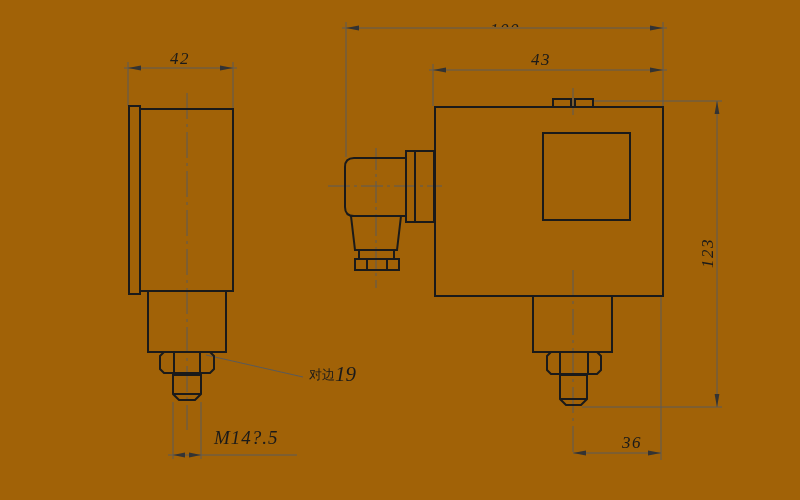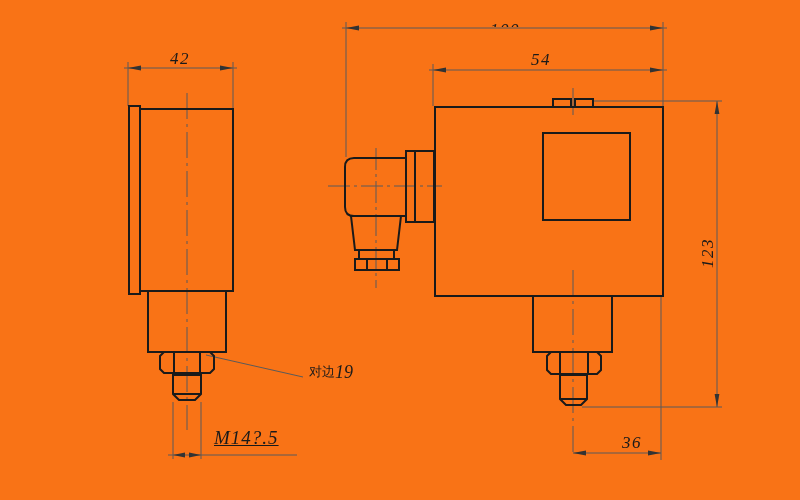--- a/index.html
+++ b/index.html
@@ -1,27 +1,27 @@
 <!DOCTYPE html>
 <html><head>
 <meta charset="utf-8">
 <style>
   html,body{margin:0;padding:0;background:#fff;}
-  .canvas{position:relative;width:800px;height:500px;background:#f97316;overflow:hidden;
+  .canvas{position:relative;width:800px;height:500px;background:#a16207;overflow:hidden;
           font-family:"Liberation Serif",serif;}
   .drawing-svg{position:absolute;left:0;top:0;}
   .dim-label{position:absolute;font-style:italic;font-size:17px;color:#1a1a1a;
              letter-spacing:1.5px;text-align:center;white-space:nowrap;}
   .dim-label-lg{font-size:19px;letter-spacing:1px;}
   .rot90{transform:rotate(-90deg);transform-origin:center center;}
   .clip-top{overflow:hidden;position:absolute;}
   .clip-top > span{position:relative;top:-13px;display:block;}
   .cjk{font-family:Liberation Sans, sans-serif;font-style:normal;font-size:13px;
        letter-spacing:0;vertical-align:2px;}
-  .flats-num{font-style:italic;font-size:18px;letter-spacing:0;}
+  .flats-num{font-style:italic;font-size:21px;letter-spacing:0;}
 </style>
 </head>
 <body>
 
 <div class="canvas">
 
   <svg class="drawing-svg" width="800" height="500" viewBox="0 0 800 500">
 
     <g stroke="#5a5a5a" stroke-width="1" fill="none">
 
@@ -108,25 +108,25 @@
       <line x1="560" y1="399" x2="587" y2="399"></line>
     </g>
   </svg>
 
   <div class="dim-label" style="left:160px;top:49px;width:40px;">42</div>
 
   <div class="clip-top" style="left:480px;top:20px;width:50px;height:7px;">
     <span class="dim-label" style="position:static;">100</span>
   </div>
 
-  <div class="dim-label" style="left:521px;top:50px;width:40px;">54</div>
+  <div class="dim-label" style="left:521px;top:50px;width:40px;">43</div>
 
   <div class="dim-label rot90" style="left:687px;top:243px;width:42px;">123</div>
 
   <div class="dim-label" style="left:612px;top:433px;width:40px;">36</div>
 
-  <div class="dim-label dim-label-lg" style="left:214px;top:427px;text-align:left;text-decoration:underline;">M14?.5</div>
+  <div class="dim-label dim-label-lg" style="left:214px;top:427px;text-align:left;">M14?.5</div>
 
   <div class="dim-label" style="left:309px;top:362px;text-align:left;letter-spacing:0;">
     <span class="cjk">对边</span><span class="flats-num">19</span>
   </div>
 
 </div>
 
 </body></html>

